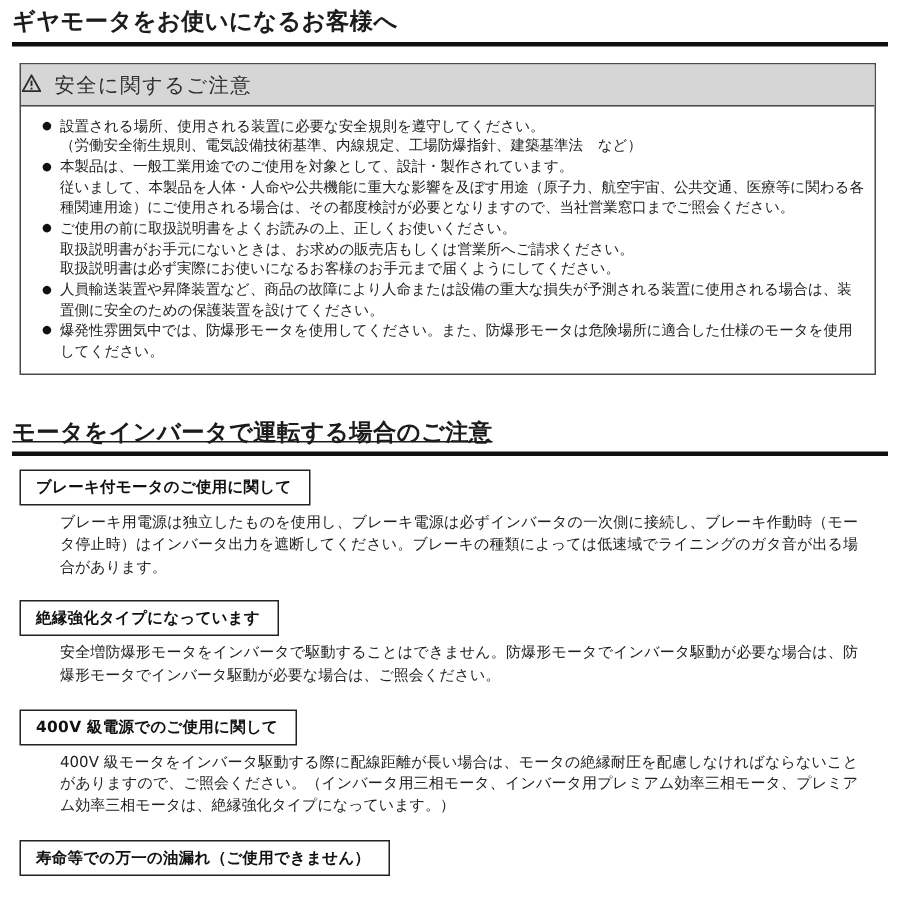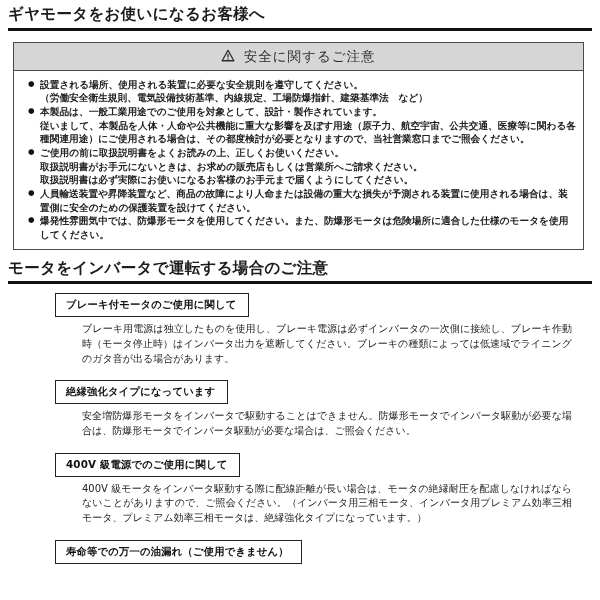--- a/index.html
+++ b/index.html
@@ -22,67 +22,67 @@
   .sec-title {
     font-size: 15.5px;
     font-weight: bold;
     margin: 0 8px;
     padding: 5px 0 4px 0;
     border-bottom: 3px solid #111;
     letter-spacing: 0.3px;
     line-height: 1.2;
   }
   .sec-title.second {
-    margin-top: 4px;
+    margin-top: 24px;
+    text-decoration: underline;
   }
   
   .safety-box {
     margin: 11px 16px 0 13px;
     border: 1px solid #4a4a4a;
     background: #ffffff;
   }
   .safety-header {
     background: #d6d6d6;
     border-bottom: 1px solid #4a4a4a;
-    text-align: center;
+    text-align: left;
     font-size: 13.5px;
     padding: 5px 0 4px 0;
     color: #2e2e2e;
     letter-spacing: 1px;
   }
   .safety-header .warn-icon {
     display: inline-block;
     vertical-align: -1px;
     margin-right: 3px;
   }
   .bullets {
     list-style: none;
     margin: 7px 6px 7px 14px;
     padding: 0;
     font-size: 9.7px;
     line-height: 1.41;
-    font-weight: bold;
   }
   .bullets li {
     position: relative;
     padding-left: 12px;
     white-space: pre-line;
     margin: 0;
     color: #222;
   }
   .bullets li::before {
     content: "\25CF";
     position: absolute;
     left: 0;
     top: 1px;
     font-size: 7.5px;
     color: #111;
   }
   
-  .subsection { margin: 0; padding-left: 42px; }
+  .subsection { margin: 0; }
   .sub-label {
     display: inline-block;
     border: 1px solid #222;
     font-weight: bold;
     font-size: 10.3px;
     padding: 4px 12px 4px 10px;
     margin: 9px 0 3px 13px;
     background: #fff;
     color: #111;
     letter-spacing: 0.2px;

